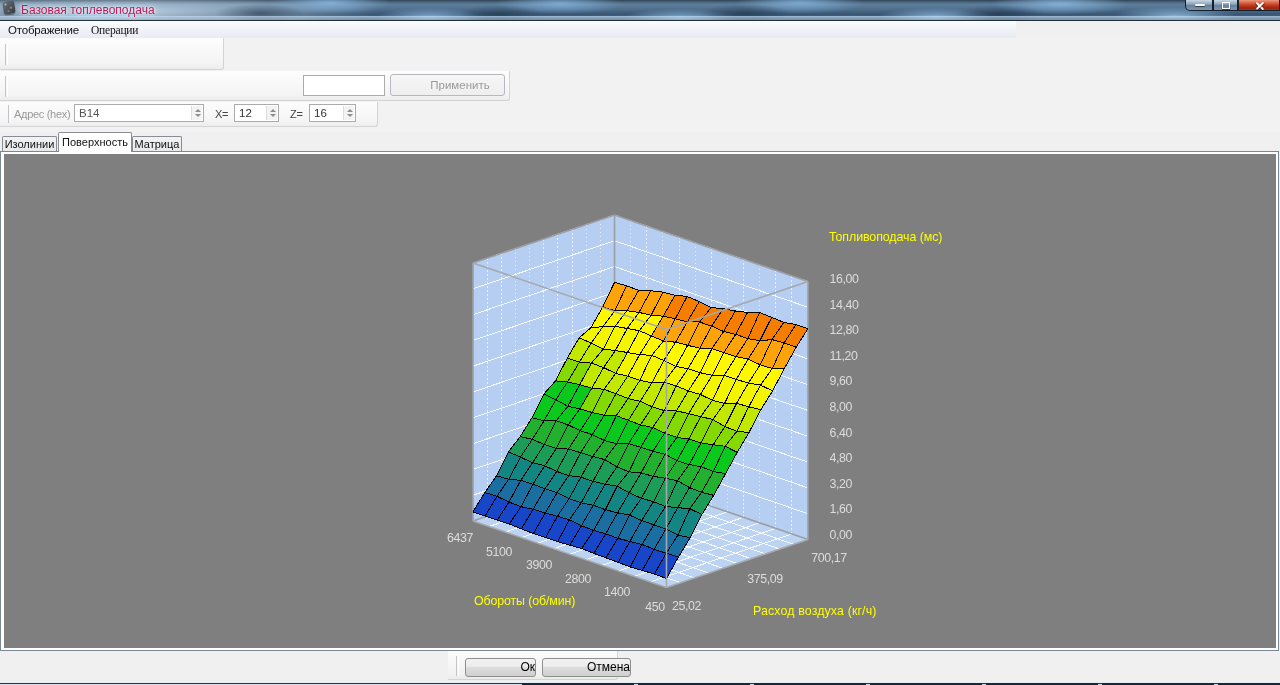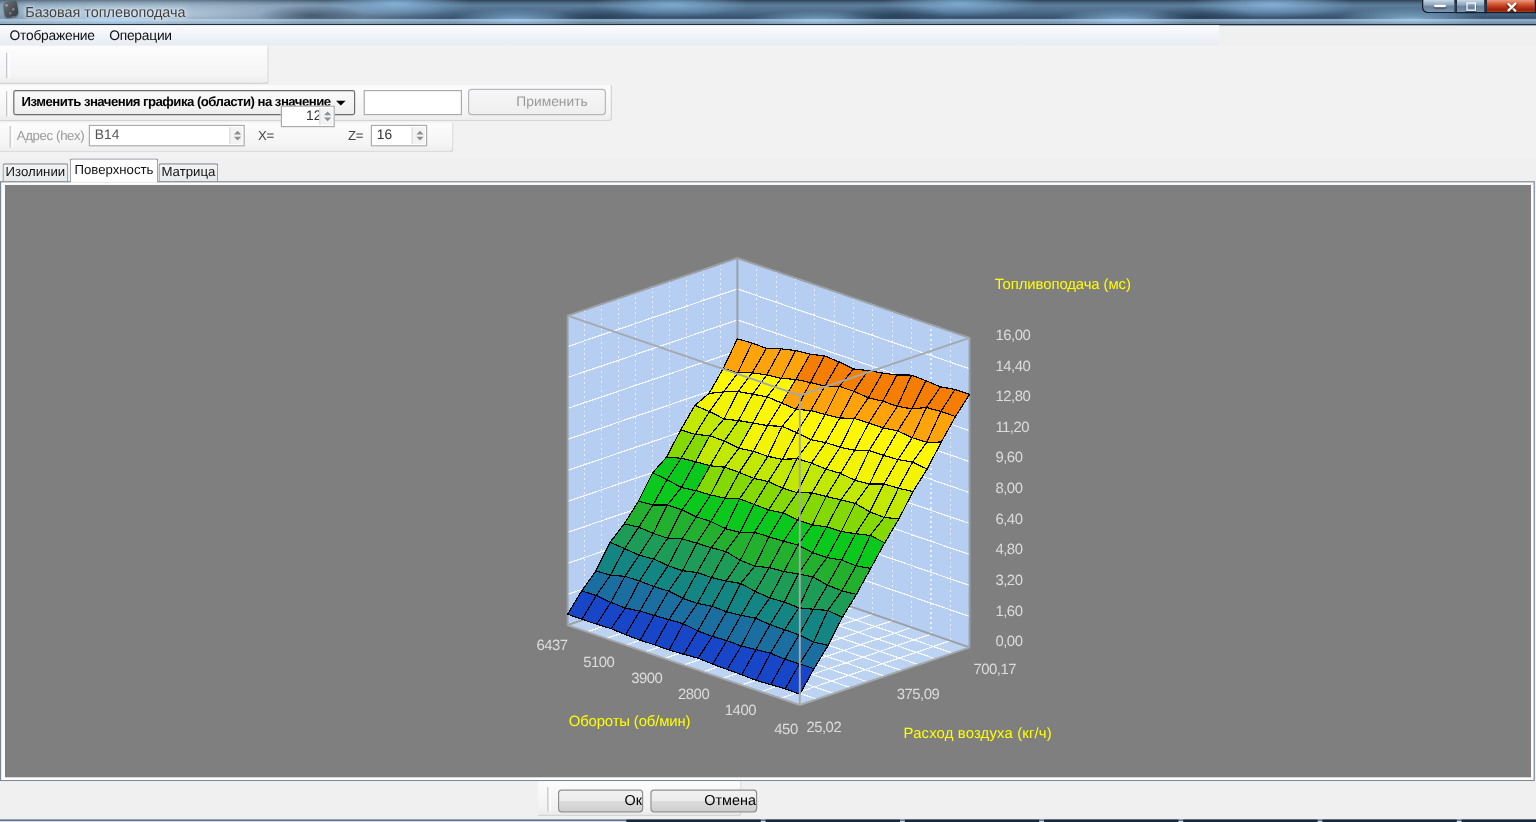--- a/index.html
+++ b/index.html
@@ -22,21 +22,21 @@
  radial-gradient(85px 13px at 1175px 16px, rgba(150,195,230,.8), rgba(145,190,225,0) 72%),
  radial-gradient(330px 24px at 115px 12px, rgba(215,232,246,.85), rgba(215,232,246,0) 80%),
  linear-gradient(180deg,#33455a 0%,rgba(46,63,80,0) 9%,rgba(255,255,255,0) 100%),
  linear-gradient(180deg,#3a5468 0%,#5d7d9b 22%,#4e6e8c 45%,#385674 68%,#486886 85%,#7494b2 97%,#46647f 100%);
 }
 #titlebar .shine{position:absolute;left:0;top:16px;width:1280px;height:4px;
 background:linear-gradient(180deg,rgba(200,222,240,.75),rgba(130,160,190,.3));}
 #titlebar .dark{position:absolute;left:0;top:20px;width:1280px;height:1px;background:#222e3a;}
 #ticon{left:3px;top:1px;width:12px;height:13px;border-radius:4px 3px 4px 3px;transform:rotate(-8deg);
 background:radial-gradient(2px 2px at 3px 3px,#b8bec4,transparent 80%),radial-gradient(2px 2px at 8px 7px,#9aa0a6,transparent 80%),radial-gradient(2px 2px at 5px 10px,#878d93,transparent 80%),linear-gradient(135deg,#6d7378,#33383d);box-shadow:0 1px 1px rgba(0,0,0,.45);}
-#ttext{left:21px;top:3px;font-size:12px;color:#404040;text-shadow:0 0 8px rgba(235,245,252,.95),0 0 4px rgba(235,245,252,.9),0 0 2px rgba(235,245,252,.8);white-space:nowrap;}
+#ttext{left:21px;top:3px;font-size:12px;color:#be185d;text-shadow:0 0 8px rgba(235,245,252,.95),0 0 4px rgba(235,245,252,.9),0 0 2px rgba(235,245,252,.8);white-space:nowrap;}
 
 #wbtns{left:1185px;top:0;height:12px;}
 #wbtns .b{position:absolute;top:0;height:11px;border:1px solid #141f2b;border-top:none;}
 #bmin{left:0;width:28px;border-radius:0 0 0 5px;
 background:linear-gradient(180deg,rgba(210,224,238,.95),rgba(148,170,192,.88) 42%,rgba(108,133,158,.85) 55%,rgba(128,153,178,.9));}
 #bmax{left:28px;width:25px;
 background:linear-gradient(180deg,rgba(210,224,238,.95),rgba(148,170,192,.88) 42%,rgba(108,133,158,.85) 55%,rgba(128,153,178,.9));}
 #bcls{left:53px;width:42px;
 background:linear-gradient(180deg,#e89a82 0%,#d9603f 30%,#c03a1c 55%,#96230d 82%,#a83c18 100%);}
 #bmin .g{position:absolute;left:9px;top:3.5px;width:10px;height:2.5px;background:#fafcfe;border-radius:1px;box-shadow:0 1px 1px rgba(0,0,0,.55);}
@@ -98,39 +98,38 @@
   <div class="b" id="bmax">
       <div class="g"></div>
     </div>
   <div class="b" id="bcls">
       <div class="g1"></div>
       <div class="g2"></div>
     </div>
 </div>
 <div class="abs" id="menubar">
   <span style="left:8px;">Отображение</span>
-  <span style="left:91px;">Операции</span>
+  <span style="left:91px;font-family:Liberation Serif, serif;">Операции</span>
 </div>
 <div class="abs" id="toolpanel">
   <div class="strip" style="left:0;top:0;width:224px;height:32px;"></div>
   <div class="strip" style="left:0;top:33px;width:510px;height:30px;"></div>
   <div class="strip" style="left:0;top:64px;width:378px;height:25px;"></div>
   <div class="grip" style="left:5px;top:6px;height:21px;"></div>
   <div class="grip" style="left:5px;top:38px;height:21px;"></div>
   <div class="grip" style="left:8px;top:67px;height:18px;"></div>
-  <div class="combo-e" style="left:11px;top:37px;width:285px;height:21px;line-height:19px;padding-left:6px;">Изменить значения графика (области) на значение<i class="arrow-b" style="right:7px;top:8px;"></i></div>
   <div class="tbox" style="left:303px;top:37px;width:82px;height:21px;"></div>
   <div class="btn-d" style="left:390px;top:36px;width:115px;height:22px;line-height:20px;">Применить</div>
   <div class="lbl" style="left:14px;top:70px;color:#9a9a9a;">Адрес (hex)</div>
   <div class="spin" style="left:74px;top:66px;width:130px;height:18px;line-height:16px;padding-left:4px;color:#555;">B14<span class="spinbtns">
         <i class="up"></i>
         <i class="dn"></i>
       </span></div>
   <div class="lbl" style="left:215px;top:70px;color:#444;">X=</div>
-  <div class="spin" style="left:234px;top:50px;width:45px;height:18px;line-height:16px;padding-left:20px;">12<span class="spinbtns">
+  <div class="spin" style="left:234px;top:66px;width:45px;height:18px;line-height:16px;padding-left:4px;">12<span class="spinbtns">
         <i class="up"></i>
         <i class="dn"></i>
       </span></div>
   <div class="lbl" style="left:290px;top:70px;color:#444;">Z=</div>
   <div class="spin" style="left:309px;top:66px;width:47px;height:18px;line-height:16px;padding-left:4px;">16<span class="spinbtns">
         <i class="up"></i>
         <i class="dn"></i>
       </span></div>
 </div>
 <div class="abs" id="tabs">

